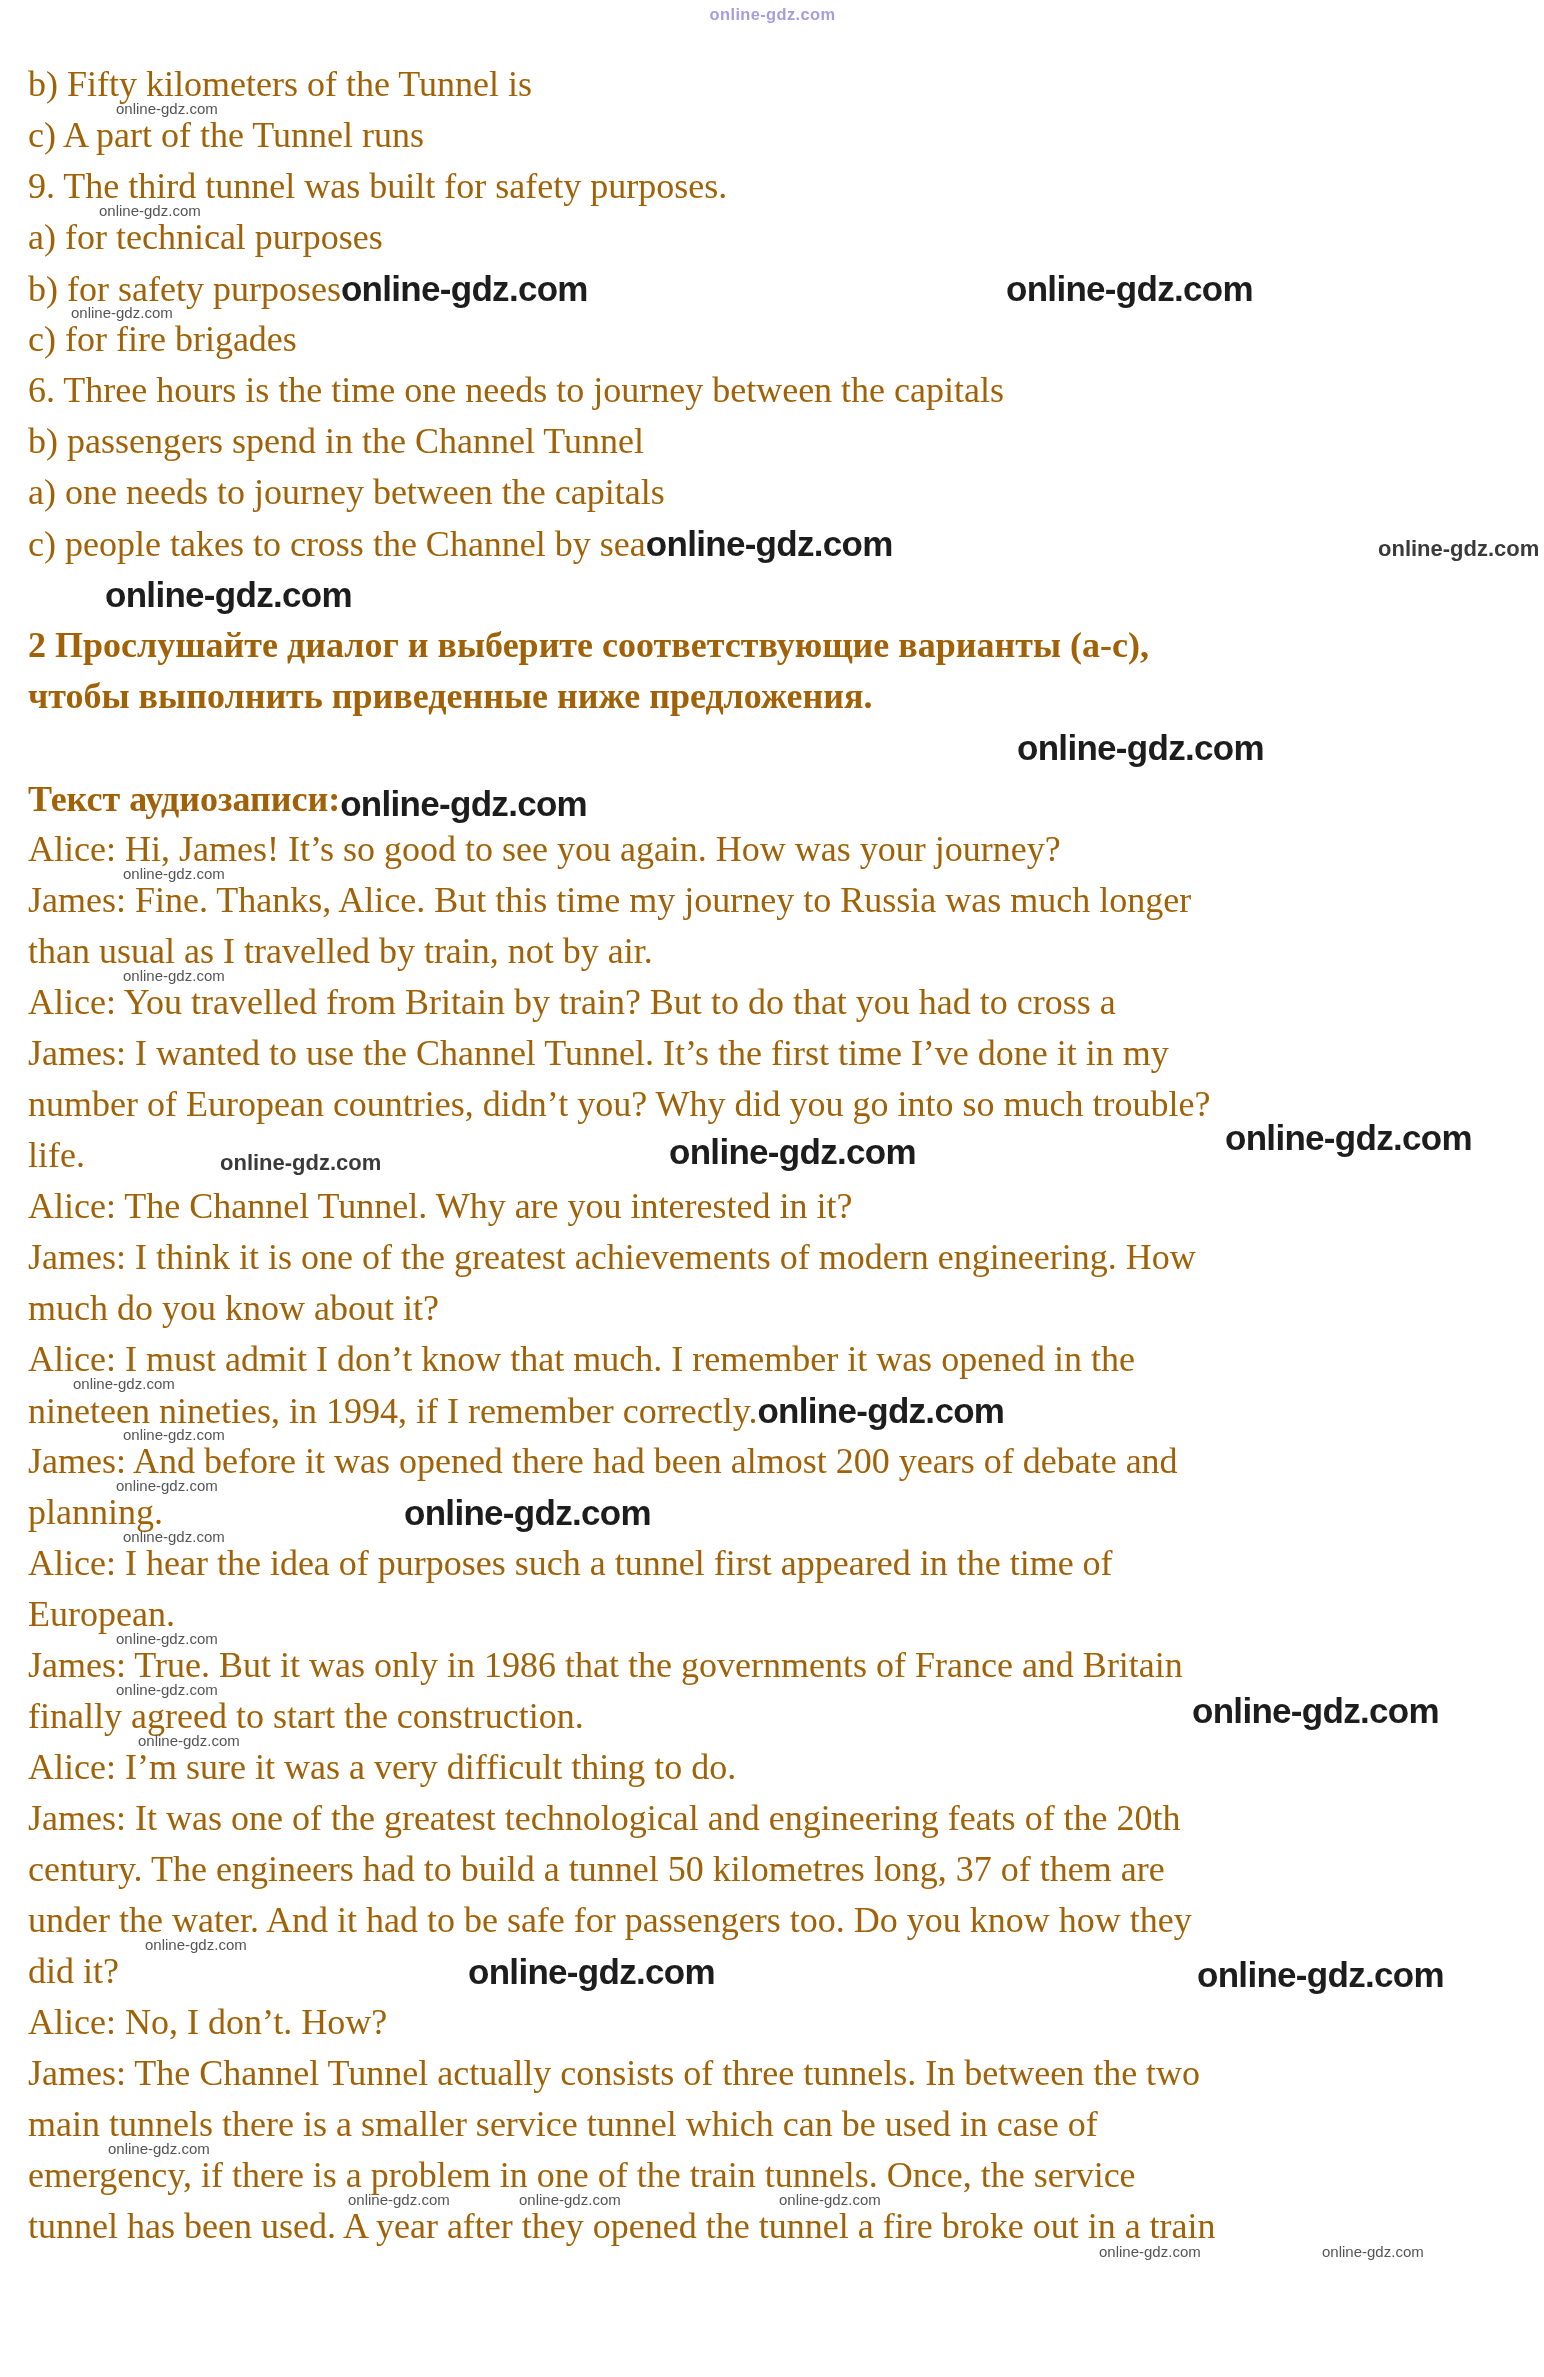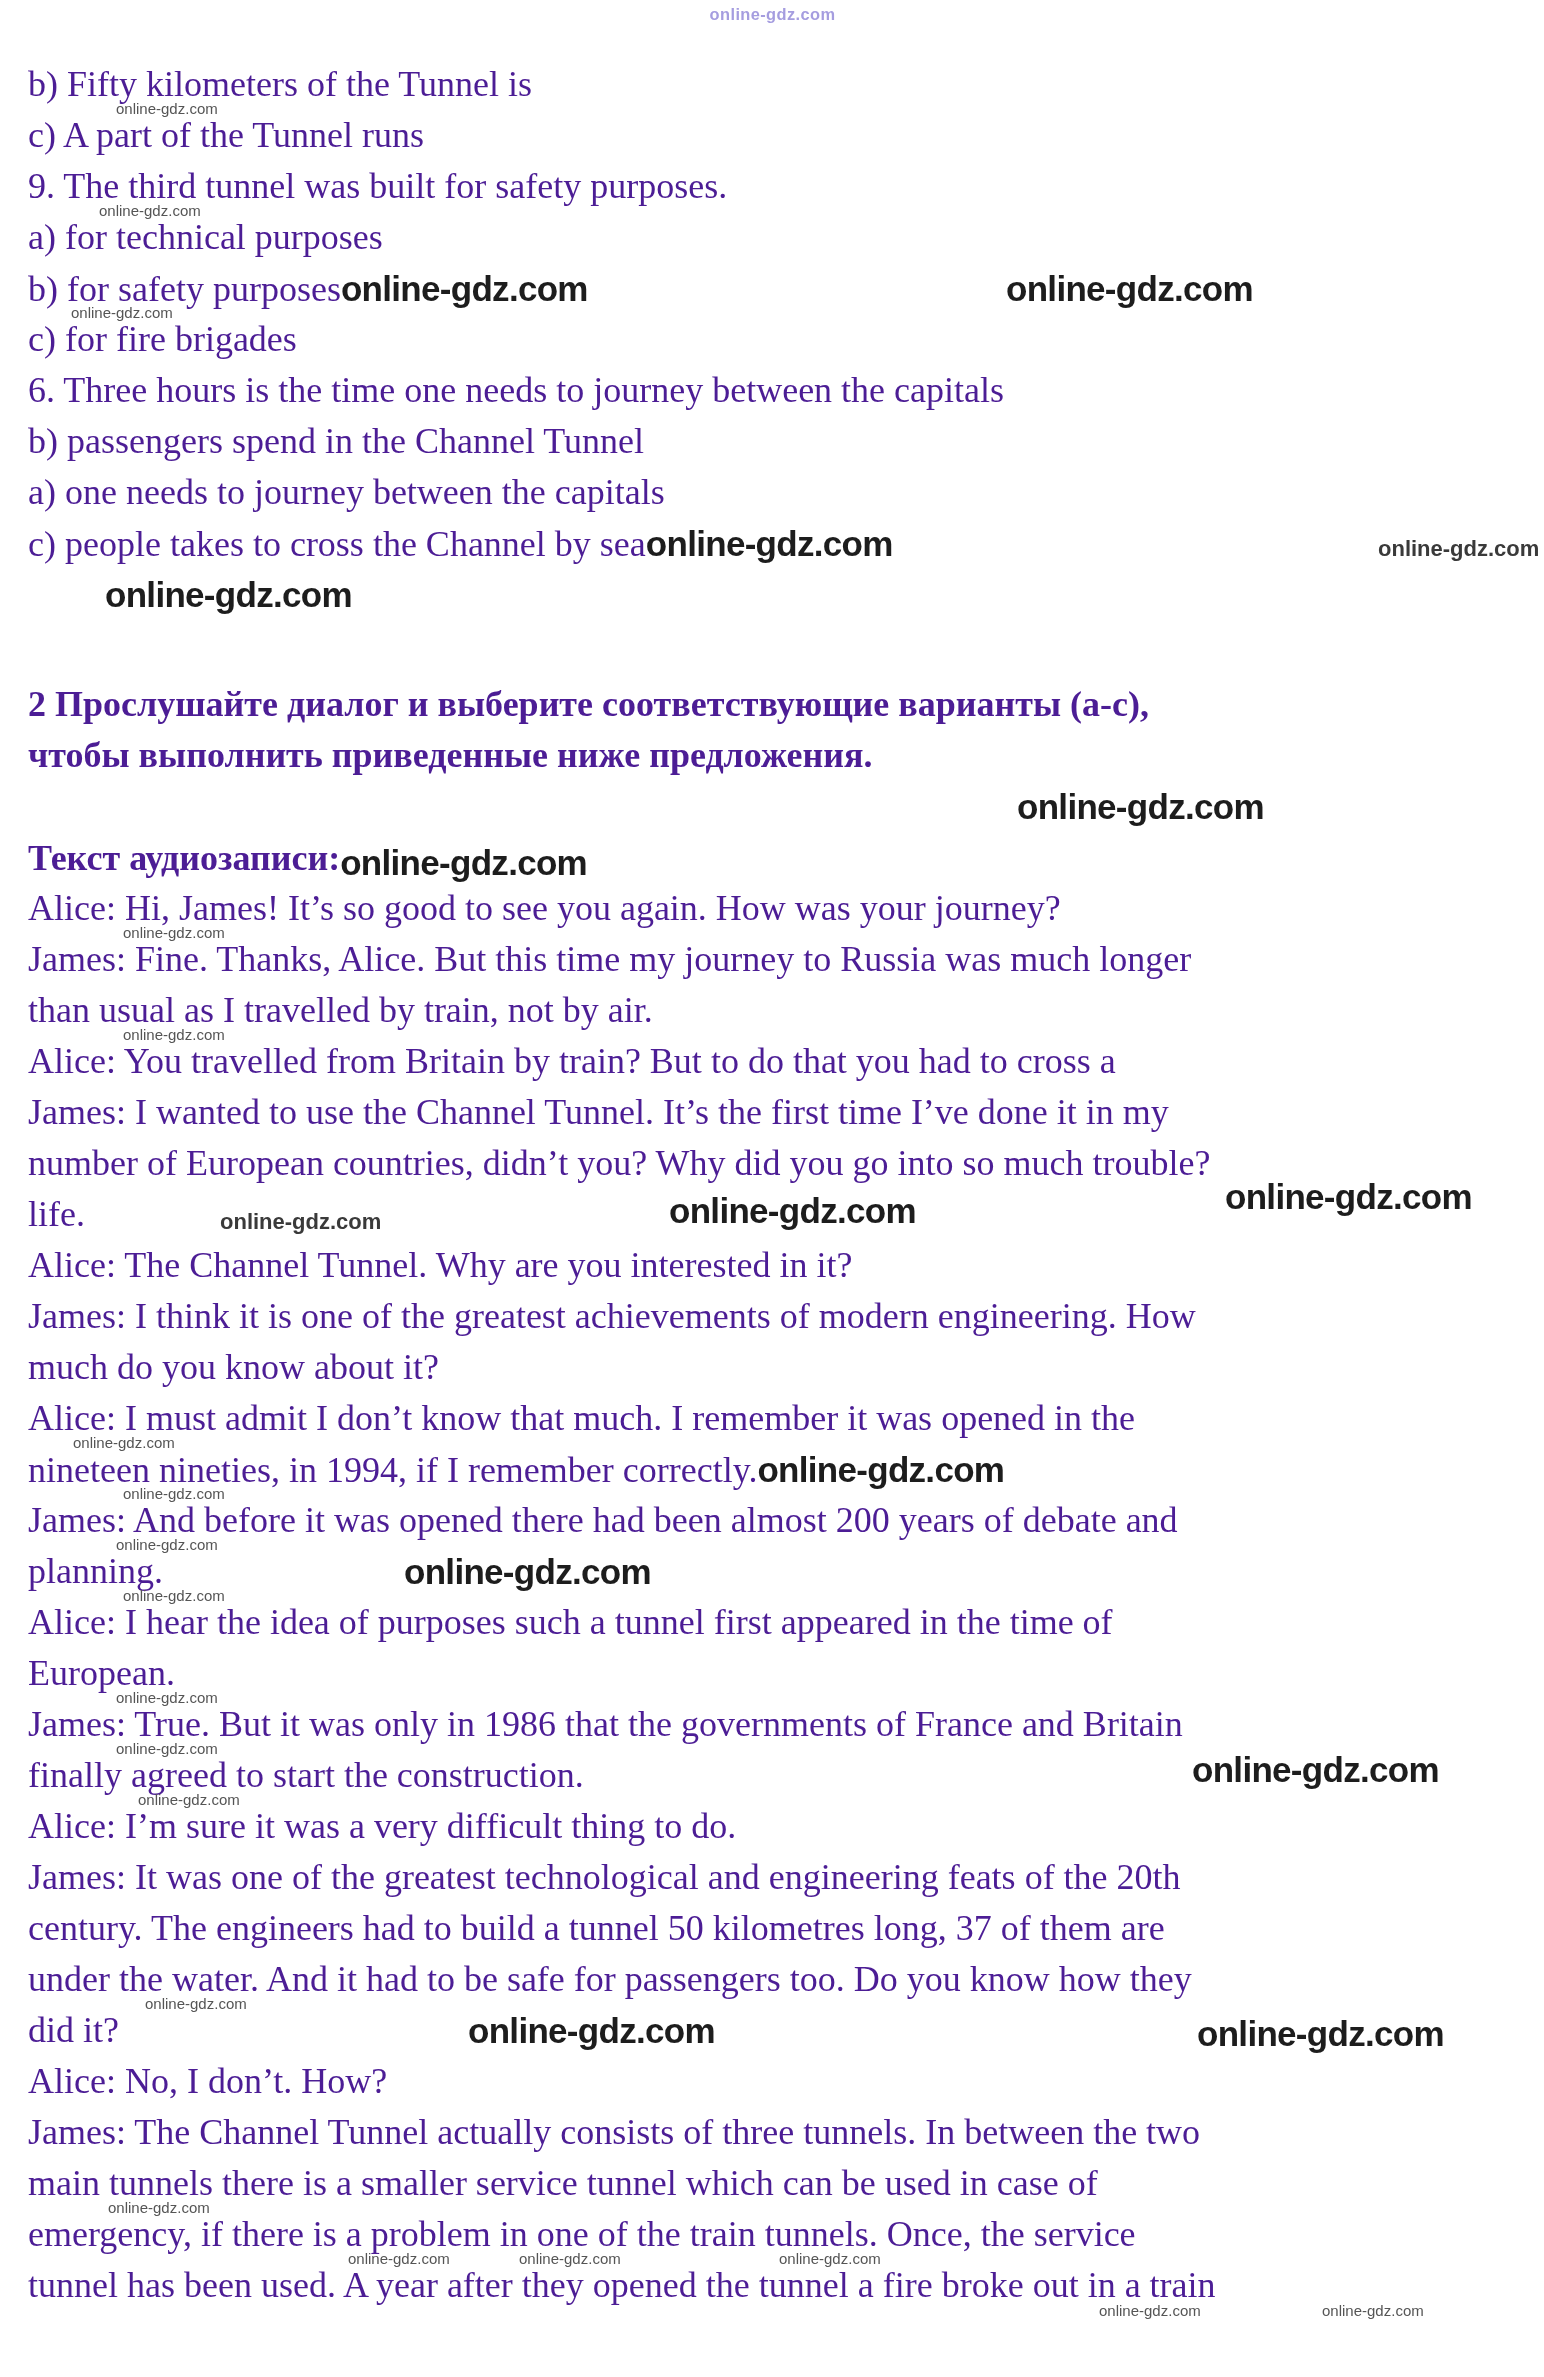--- a/index.html
+++ b/index.html
@@ -31,21 +31,21 @@
     left: 28px;
     right: 12px;
   }
   .line {
     position: relative;
     height: 51px;
     line-height: 51px;
     font-size: 36px;
     white-space: nowrap;
   }
-  .line .t { color: #4c1d95; }
+  .line .t { color: #a16207; }
   .line .t.bold { font-weight: bold; }
   .wm {
     font-family: "Liberation Sans", sans-serif;
     font-weight: bold;
     font-size: 35px;
     color: #1d1d1d;
     letter-spacing: -0.7px;
   }
   .wm.small {
     font-size: 22px;
@@ -75,21 +75,21 @@
       <div class="line"><span class="tiny-wm" style="left: 71px; top: -9px;">online-gdz.com</span><span class="t">a) for technical purposes</span></div>
       <div class="line"><span class="t">b) for safety purposes</span><span class="wm">online-gdz.com</span><span class="wm abs" style="left: 978px; top: 0px;">online-gdz.com</span></div>
       <div class="line"><span class="tiny-wm" style="left: 43px; top: -9px;">online-gdz.com</span><span class="t">c) for fire brigades</span></div>
       <div class="line"><span class="t">6. Three hours is the time one needs to journey between the capitals</span></div>
       <div class="line"><span class="t">b) passengers spend in the Channel Tunnel</span></div>
       <div class="line"><span class="t">a) one needs to journey between the capitals</span></div>
       <div class="line"><span class="t">c) people takes to cross the Channel by sea</span><span class="wm">online-gdz.com</span><span class="wm small abs" style="left: 1350px; top: 4.5px;">online-gdz.com</span></div>
       <div class="line">
         <span class="wm abs" style="left: 77px; top: 0px;">online-gdz.com</span>
       </div>
-      <div class="line" style="margin-top: 59px;"><span class="t bold">2 Прослушайте диалог и выберите соответствующие варианты (a-c),</span></div>
+      <div class="line" style=""><span class="t bold">2 Прослушайте диалог и выберите соответствующие варианты (a-c),</span></div>
       <div class="line"><span class="t bold">чтобы выполнить приведенные ниже предложения.</span></div>
       <div class="line">
         <span class="wm abs" style="left: 989px; top: 0px;">online-gdz.com</span>
       </div>
       <div class="line"><span class="t bold">Текст аудиозаписи:</span><span class="wm rel" style="top: 4.5px;">online-gdz.com</span></div>
       <div class="line"><span class="t">Alice: Hi, James! It’s so good to see you again. How was your journey?</span></div>
       <div class="line"><span class="tiny-wm" style="left: 95px; top: -9px;">online-gdz.com</span><span class="t">James: Fine. Thanks, Alice. But this time my journey to Russia was much longer</span></div>
       <div class="line"><span class="t">than usual as I travelled by train, not by air.</span></div>
       <div class="line"><span class="tiny-wm" style="left: 95px; top: -9px;">online-gdz.com</span><span class="t">Alice: You travelled from Britain by train? But to do that you had to cross a</span></div>
       <div class="line"><span class="t">James: I wanted to use the Channel Tunnel. It’s the first time I’ve done it in my</span></div>

